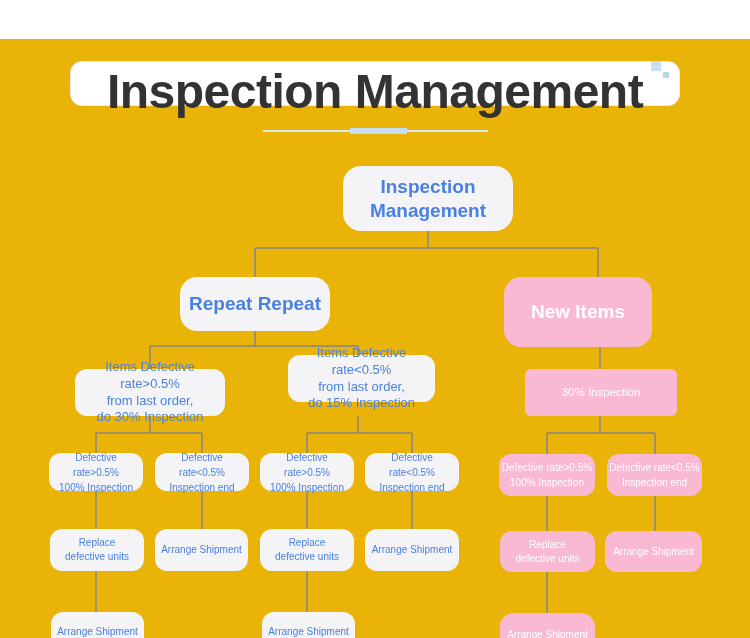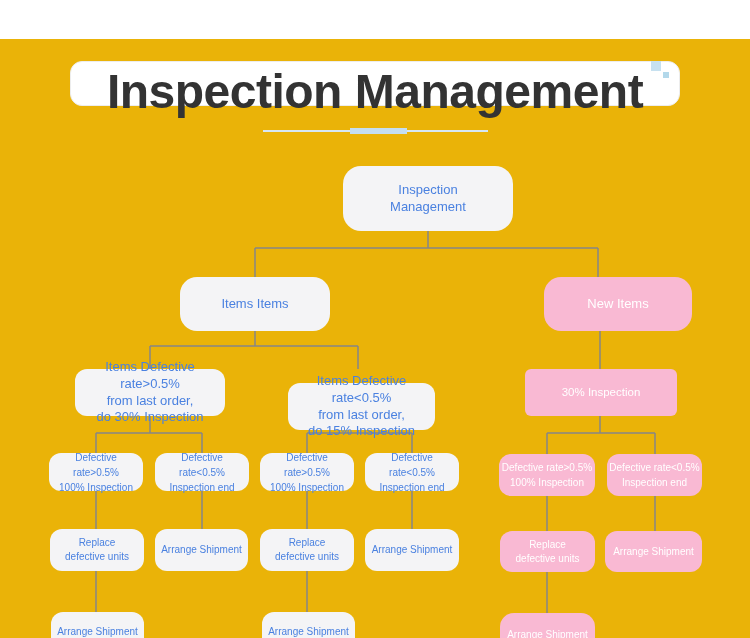--- a/index.html
+++ b/index.html
@@ -22,32 +22,32 @@
 
   
   .connectors{position:absolute;left:0;top:0;width:750px;height:638px;pointer-events:none;}
   .connectors path{stroke:var(--connector,#868686);stroke-width:1.5;fill:none;}
 
   
   .node{position:absolute;display:flex;align-items:center;justify-content:center;
     text-align:center;white-space:pre-line;border-radius:12px;box-sizing:border-box;padding:2px;}
   .node.blue{background:var(--node-bg,#f4f4f6);color:var(--blue,#4a81e0);}
   .node.pink{background:var(--pink,#f9b9d3);color:#ffffff;}
-  .n-xl{font-size:13px;font-weight:normal;line-height:1.25;}
+  .n-xl{font-size:19px;font-weight:bold;line-height:1.25;}
   .n-md{font-size:13px;line-height:1.3;}
   .n-in{font-size:11.5px;}
   .n-sm{font-size:10px;line-height:1.5;}
   .n-xs{font-size:10px;line-height:1.4;}
 
   
   .p-root{left:343px;top:127px;width:170px;height:65px;border-radius:18px;}
   .p-repeat{left:180px;top:238px;width:150px;height:54px;border-radius:17px;}
-  .p-new{left:544px;top:238px;width:148px;height:54px;border-radius:17px;}
+  .p-new{left:504px;top:238px;width:148px;height:70px;border-radius:17px;}
   .p-repeat-gt{left:75px;top:330px;width:150px;height:47px;}
-  .p-repeat-lt{left:288px;top:344px;width:147px;height:47px;}
+  .p-repeat-lt{left:288px;top:316px;width:147px;height:47px;}
   .p-new-inspect{left:525px;top:330px;width:152px;height:47px;border-radius:6px;}
   .p-repeat-gt-high{left:49px;top:414px;width:94px;height:38px;}
   .p-repeat-gt-low{left:155px;top:414px;width:94px;height:38px;}
   .p-repeat-lt-high{left:260px;top:414px;width:94px;height:38px;}
   .p-repeat-lt-low{left:365px;top:414px;width:94px;height:38px;}
   .p-new-high{left:499px;top:415px;width:96px;height:42px;}
   .p-new-low{left:607px;top:415px;width:95px;height:42px;}
   .p-repeat-gt-replace{left:50px;top:490px;width:94px;height:42px;}
   .p-repeat-gt-arrange{left:155px;top:490px;width:93px;height:42px;}
   .p-repeat-lt-replace{left:260px;top:490px;width:94px;height:42px;}
@@ -77,21 +77,21 @@
     <path d="M600 292V330"></path>
     <path d="M150 377V394M96 394H202M96 394V414M202 394V414"></path>
     <path d="M358 377V394M307 394H412M307 394V414M412 394V414"></path>
     <path d="M600 377V394M547 394H655M547 394V415M655 394V415"></path>
     <path d="M96 452V490M202 452V490M307 452V490M412 452V490M547 457V492M655 457V492"></path>
     <path d="M96 532V573M307 532V573M547 533V574"></path>
   </svg>
 
   <div class="node blue n-xl p-root">Inspection
 Management</div>
-  <div class="node blue n-xl p-repeat">Items Items</div>
+  <div class="node blue n-xl p-repeat">Repeat Repeat</div>
   <div class="node pink n-xl p-new">New Items</div>
 
   <div class="node blue n-md p-repeat-gt">Items Defective rate&gt;0.5%
 from last order,
 do 30% Inspection</div>
   <div class="node blue n-md p-repeat-lt">Items Defective rate&lt;0.5%
 from last order,
 do 15% Inspection</div>
   <div class="node pink n-md n-in p-new-inspect">30% Inspection</div>
 

